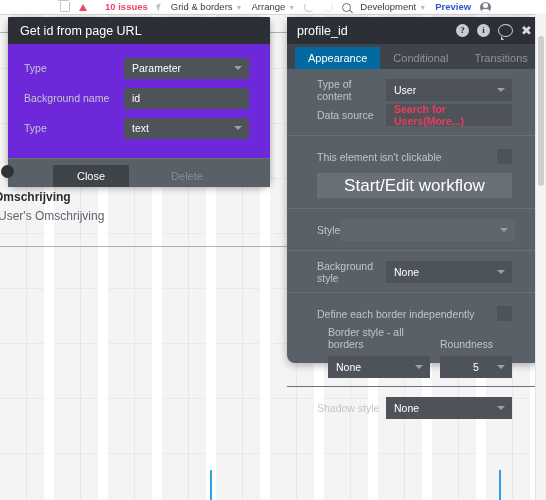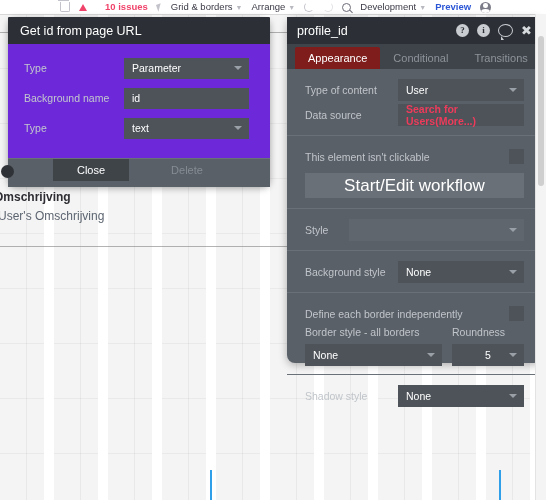--- a/index.html
+++ b/index.html
@@ -103,21 +103,21 @@
     display:flex;align-items:center;padding:0 8px;box-sizing:border-box;position:relative;
   }
   .field .dd{
     position:absolute;right:7px;top:50%;margin-top:-2px;
     width:0;height:0;border-left:4.5px solid transparent;border-right:4.5px solid transparent;
     border-top:4.5px solid #9aa0a7;
   }
   #dlg .field{width:125px;}
   #dlg .dlg-foot{
     background:#5a6068;height:28px;border-top:1px solid #6b7178;
-    display:flex;align-items:flex-start;justify-content:center;gap:20px;
+    display:flex;align-items:flex-end;justify-content:center;gap:20px;
   }
   .btn{
     background:#3f4449;color:#ffffff;font-size:11px;height:22px;width:76px;
     display:flex;align-items:center;justify-content:center;cursor:pointer;
   }
   .btn.disabled{background:transparent;color:#868c93;cursor:default;}
   .left-dot{
     position:absolute;left:-7px;top:148px;width:13px;height:13px;border-radius:50%;
     background:#2f3338;
   }
@@ -145,36 +145,36 @@
   .ico-x{
     color:#d7dadd;font-size:13px;font-weight:700;line-height:1;cursor:pointer;
   }
   #props .tabs{
     background:#3f444a;height:25px;display:flex;align-items:flex-end;padding-left:8px;
   }
   #props .tab{
     font-size:11px;color:#8d939a;height:22px;display:flex;align-items:center;
     padding:0 13px;cursor:pointer;
   }
-  #props .tab.active{background:#7f1d1d;color:#ffffff;border-radius:2px 2px 0 0;}
-  #props .sect{border-bottom:1px solid #6a7077;padding:8px 4px;}
+  #props .tab.active{background:#0369a1;color:#ffffff;border-radius:2px 2px 0 0;}
+  #props .sect{border-bottom:1px solid #6a7077;padding:8px 16px;}
   #props .prow{display:flex;align-items:center;height:25px;padding:0 14px;}
   #props .plbl{color:#c0c5ca;font-size:10.5px;flex:1 1 auto;}
   #props .pfield{width:126px;flex:0 0 auto;height:22px;}
   .pfield.empty{background:#60666e;}
   .pfield .val-red{color:#ee3b5b;font-size:10.5px;font-weight:600;}
   .wide-btn{
     margin:4px 14px 2px 14px;background:#6a7077;color:#ffffff;font-size:17px;
     height:25px;display:flex;align-items:center;justify-content:center;cursor:pointer;
   }
   .chkbox{
     width:15px;height:15px;background:#4e5359;flex:0 0 auto;cursor:pointer;
   }
   .sub-lbl{color:#c0c5ca;font-size:10.5px;}
-  .border-row{display:flex;padding:0 14px;gap:10px;align-items:flex-end;}
+  .border-row{display:flex;padding:0 14px;gap:10px;align-items:flex-end;margin-left:11px;}
   .border-col-a{flex:1 1 auto;}
   .border-col-b{width:72px;flex:0 0 auto;}
   .border-row .field{height:22px;width:100%;}
   .field.center{justify-content:center;}
 
   
   .vscroll-track{
     position:absolute;right:0;top:14px;width:10px;height:486px;background:#f4f4f4;
     border-left:1px solid #e3e3e3;
   }

